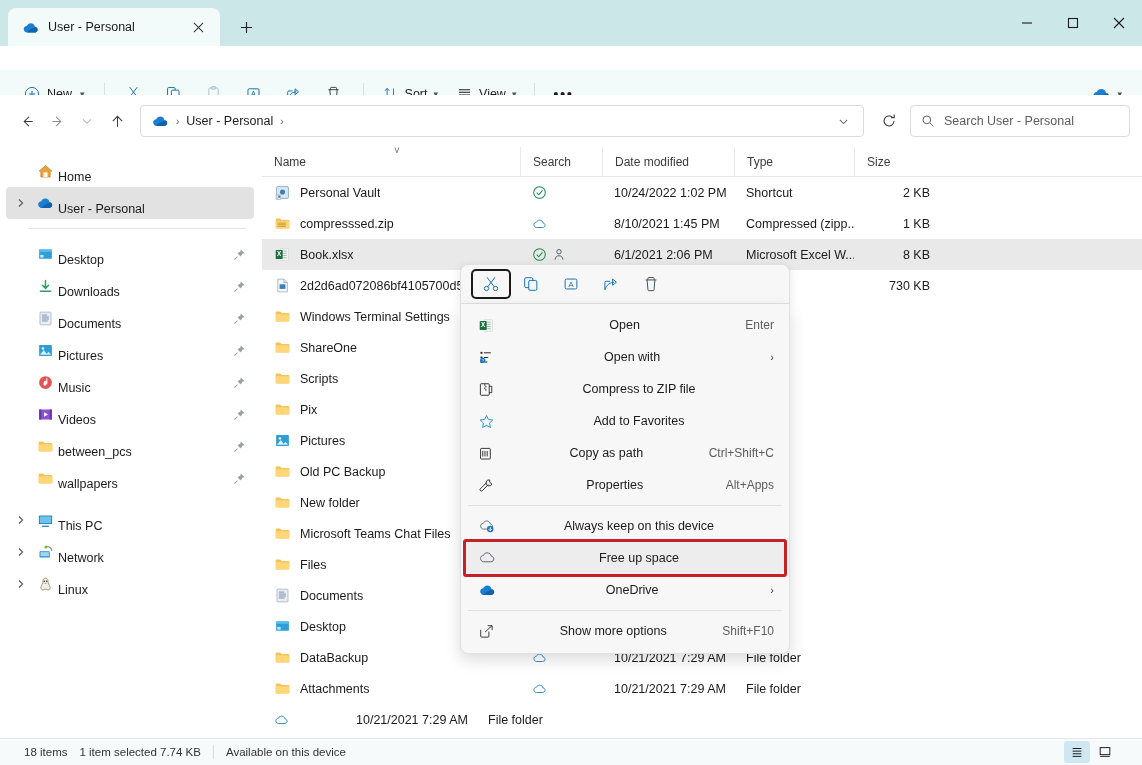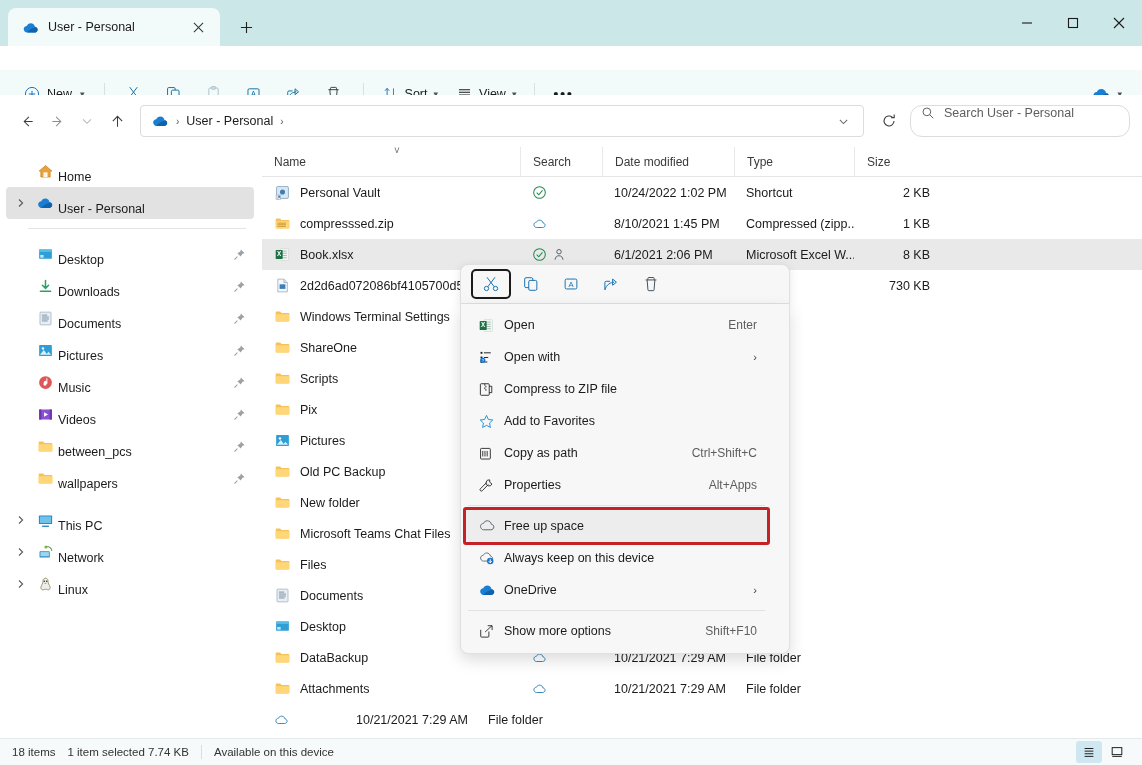--- a/index.html
+++ b/index.html
@@ -98,22 +98,22 @@
     border: 1px solid #dcdcdc; border-radius: 4px; background: #fff;
     display: flex; align-items: center; padding: 0 6px 0 10px;
   }
   .crumb-icon { display: flex; align-items: center; }
   .crumb-sep { color: #5a5a5a; font-size: 10px; margin: 0 7px; }
   .crumb-text { font-size: 12.5px; color: #1b1b1b; }
   .crumb-spacer { flex: 1; }
   .crumb-chev { color: #6a6a6a; font-size: 10px; padding: 0 8px; }
   .refresh { color: #3c3c3c; }
   .searchbox {
-    width: 220px; height: 32px; border: 1px solid #dcdcdc; border-radius: 12px;
-    background: #fff; display: flex; gap: 9px; padding: 0 10px;
+    width: 220px; height: 32px; border: 1px solid #dcdcdc; border-radius: 4px;
+    background: #fff; display: flex; align-items: center; gap: 9px; padding: 0 10px;
     margin-left: 6px;
   }
   .searchbox .ph { font-size: 12.5px; color: #5d5d5d; }
 
   
   .sidebar {
     position: absolute; left: 0; top: 147px; width: 262px; height: 591px;
     background: #ffffff; padding-top: 8px; overflow: hidden;
   }
   .nav-item {
@@ -172,22 +172,23 @@
     border-radius: 8px 8px 0 0; display: flex; align-items: center; gap: 0px; padding: 0 10px;
     box-shadow: 0 2px 10px rgba(0,0,0,.10);
   }
   .ctx-tb {
     width: 40px; height: 30px; border-radius: 4px;
     display: flex; align-items: center; justify-content: center; color: #1673b1;
   }
   .ctx-tb.focused { border: 2px solid #1b1b1b; border-radius: 5px; }
   .ctx-menu {
     background: #f7f7f7; border: 1px solid #e0e0e0; border-top: none;
-    border-radius: 0 0 8px 8px; padding: 5px 22px 6px 5px;
+    border-radius: 0 0 8px 8px; padding: 5px 5px 6px 5px;
     box-shadow: 0 6px 16px rgba(0,0,0,.14);
+    text-align: center;
   }
   .mi {
     display: flex; align-items: center; height: 32px; border-radius: 4px;
     padding: 0 10px 0 12px; font-size: 12.5px; color: #1b1b1b; position: relative;
   }
   .mi .mic { width: 26px; display: flex; align-items: center; justify-content: flex-start; flex: 0 0 26px; }
   .mi .mlabel { flex: 1; }
   .mi .macc { color: #5d5d5d; font-size: 12px; }
   .mi .msub { color: #3a3a3a; font-size: 11px; padding-left: 10px; }
   .mi.highlight { background: #ededed; }
@@ -195,21 +196,21 @@
   .redbox {
     position: absolute; left: -3px; right: -3px; top: -3px; bottom: -3px;
     border: 3px solid #c62127; border-radius: 3px; pointer-events: none;
   }
   .mi-rel { position: relative; }
 
   
   .statusbar {
     position: absolute; left: 0; top: 738px; width: 1142px; height: 27px;
     background: #f7fafa; border-top: 1px solid #e4eaea;
-    display: flex; align-items: center; padding: 0 12px; font-size: 11.5px; color: #333;
+    display: flex; align-items: center; padding: 0 24px; font-size: 11.5px; color: #333;
   }
   .sb-item { padding-right: 12px; }
   .sb-div { width: 1px; height: 14px; background: #d8dede; margin-right: 12px; }
   .sb-right { margin-left: auto; display: flex; align-items: center; gap: 2px; }
   .vbtn {
     width: 26px; height: 22px; display: flex; align-items: center; justify-content: center;
     border-radius: 3px; color: #1b1b1b;
   }
   .vbtn.active { background: #cfe7f0; }
   svg { display: block; }
@@ -1077,41 +1078,41 @@
                 <path d="M13.8 3.4 a3.6 3.6 0 1 0 2.6 4.8 l-2.6 -2 z" stroke="#1b1b1b" stroke-width="1" fill="none"></path>
                 <path d="M12.2 8.8 L5 16.2 a1.6 1.6 0 0 1 -2.3 -2.2 L10 6.6" stroke="#1b1b1b" stroke-width="1" fill="none"></path>
               </svg>
             </span>
             <span class="mlabel">Properties</span>
             <span class="macc">Alt+Apps</span>
           </div>
         </div>
         <div class="mi-sep"></div>
         <div class="mi-rel">
-          <div class="mi highlight">
-            <span class="mic">
-              <svg width="18" height="18" viewBox="0 0 20 20">
-                <path d="M6 14.2 h8.2 c2 0 3.4 -1.4 3.4 -3.1 0 -1.6 -1.2 -2.9 -2.8 -3 -.3 -2.2 -2.2 -3.9 -4.5 -3.9 -1.9 0 -3.6 1.2 -4.2 2.9 -2 .1 -3.3 1.5 -3.3 3.3 0 2 1.6 3.8 3.2 3.8z" stroke="#5b6a73" stroke-width="1.1" fill="none"></path>
-              </svg>
-            </span>
-            <span class="mlabel">Free up space</span>
-          </div>
-          <span class="redbox"></span>
-        </div>
-        <div class="mi-rel">
           <div class="mi">
             <span class="mic">
               <svg width="18" height="18" viewBox="0 0 20 20">
                 <path d="M5.8 13.4 h7.4 c1.8 0 3.1 -1.2 3.1 -2.8 0 -1.4 -1.1 -2.6 -2.5 -2.7 -.3 -2 -2 -3.5 -4.1 -3.5 -1.7 0 -3.2 1.1 -3.8 2.6 -1.8.1 -3 1.3 -3 2.9 0 1.9 1.4 3.5 2.9 3.5z" stroke="#5b6a73" stroke-width="1" fill="none"></path>
                 <circle cx="13.6" cy="13.4" r="3.6" fill="#1976c8"></circle>
                 <path d="M13.6 11.4 V15.2 M12 13.6 L13.6 15.3 L15.2 13.6" stroke="#fff" stroke-width="1.1" fill="none"></path>
               </svg>
             </span>
             <span class="mlabel">Always keep on this device</span>
           </div>
+        </div>
+        <div class="mi-rel">
+          <div class="mi highlight">
+            <span class="mic">
+              <svg width="18" height="18" viewBox="0 0 20 20">
+                <path d="M6 14.2 h8.2 c2 0 3.4 -1.4 3.4 -3.1 0 -1.6 -1.2 -2.9 -2.8 -3 -.3 -2.2 -2.2 -3.9 -4.5 -3.9 -1.9 0 -3.6 1.2 -4.2 2.9 -2 .1 -3.3 1.5 -3.3 3.3 0 2 1.6 3.8 3.2 3.8z" stroke="#5b6a73" stroke-width="1.1" fill="none"></path>
+              </svg>
+            </span>
+            <span class="mlabel">Free up space</span>
+          </div>
+          <span class="redbox"></span>
         </div>
         <div class="mi-rel">
           <div class="mi">
             <span class="mic">
               <svg width="18" height="18" viewBox="0 0 24 24">
                 <path d="M7.2 18.6h10.1c2.5 0 4.3-1.7 4.3-3.9 0-2-1.5-3.6-3.5-3.8-.4-2.8-2.8-4.9-5.7-4.9-2.4 0-4.5 1.5-5.3 3.6-2.5.2-4.2 1.9-4.2 4.1 0 2.6 2 4.9 4.3 4.9z" fill="#1a7fd4"></path>
                 <path d="M7.2 18.6h10.1c2.5 0 4.3-1.7 4.3-3.9 0-1.5-.8-2.8-2.2-3.4-1.9.1-9.4 2.8-12.2 7.3z" fill="#0f62ab"></path>
               </svg>
             </span>
             <span class="mlabel">OneDrive</span>

